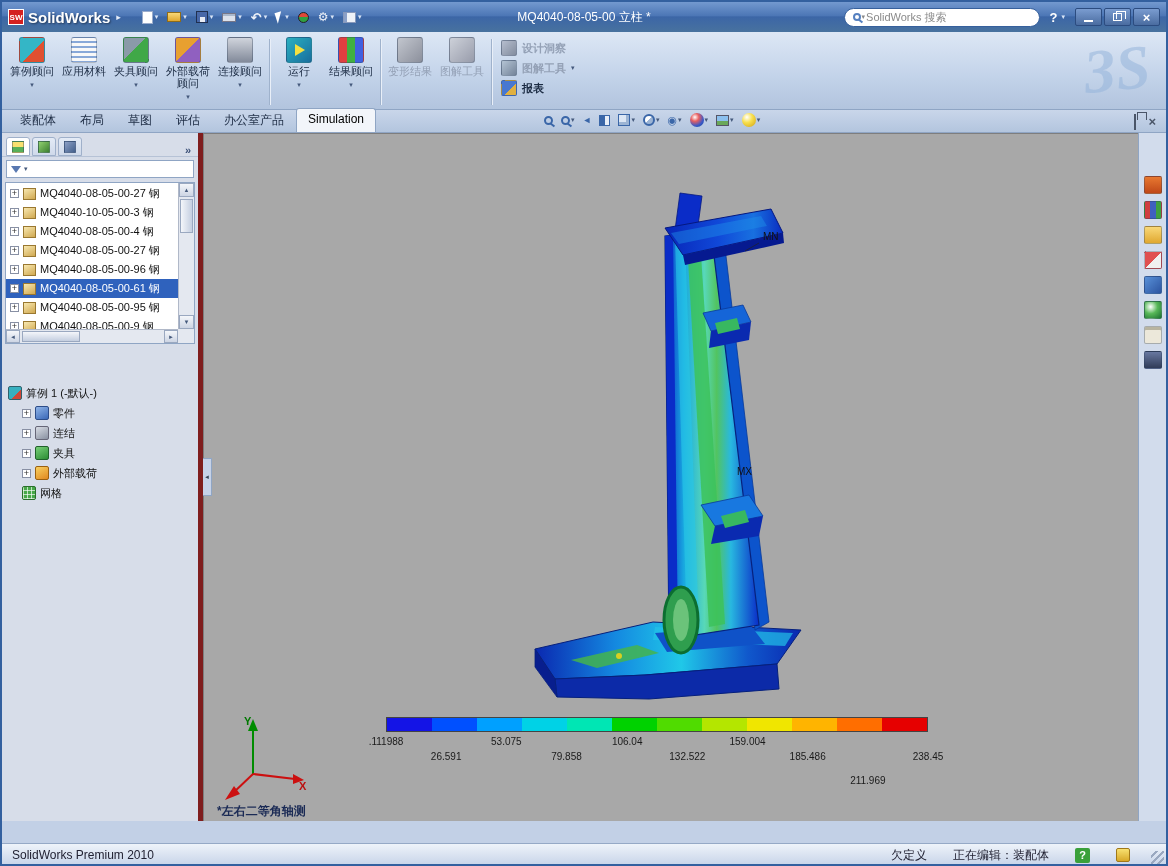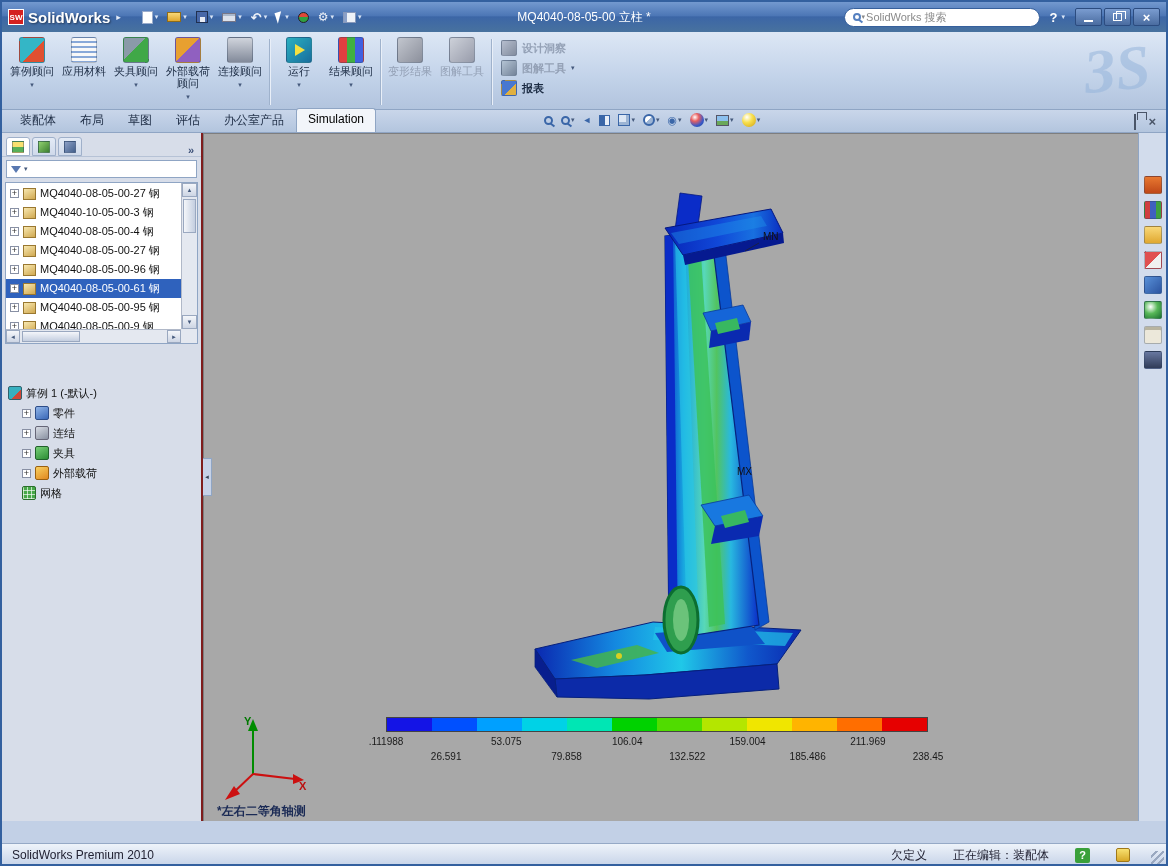--- a/index.html
+++ b/index.html
@@ -110,21 +110,21 @@
   .vwb { position:absolute; right:10px; top:4px; display:flex; gap:12px; color:#4a5568; align-items:center; }
   .vg-min { width:9px; height:3px; border-bottom:2px solid #4a5568; margin-top:5px; }
   .vg-rest { width:9px; height:8px; border:1px solid #4a5568; position:relative; }
   .vg-rest::before { content:""; position:absolute; left:2px; top:-3px; width:8px; height:7px; border:1px solid #4a5568; border-bottom:none; }
   .vg-close { font-size:13px; font-weight:bold; }
   .vg-close::after { content:"×"; }
 
   
   .main { position:absolute; top:131px; left:0; right:0; bottom:43px; }
   .left-panel { position:absolute; left:0; top:0; bottom:0; width:201px;
-    background:#d7dde9; border-right:2px solid #7f1d1d; }
+    background:#d7dde9; border-right:5px solid #7f1d1d; }
   .lp-tabs { height:24px; display:flex; align-items:flex-end; padding:2px 4px 0; gap:2px; border-bottom:1px solid #b6c2d6; }
   .lp-tab { width:24px; height:19px; border:1px solid #9fb0ca; border-radius:3px 3px 0 0;
     display:flex; align-items:center; justify-content:center; background:linear-gradient(#e4ebf6,#cfd9ea); }
   .lp-tab.active { background:#fff; }
   .tab-ic { width:12px; height:12px; border:1px solid rgba(40,60,90,.4); }
   .ti-fm { background:linear-gradient(#f8e070 50%, #58b058 50%); }
   .ti-pm { background:linear-gradient(135deg,#90d070,#3c8030); }
   .ti-cm { background:linear-gradient(135deg,#8ca0c6,#44608c); }
   .lp-chevrons { margin-left:auto; color:#3c5078; font-weight:bold; font-size:11px; padding:0 3px; }
   .lp-chevrons::after { content:"»"; }
@@ -179,21 +179,21 @@
   
   .viewport { position:absolute; left:201px; right:28px; top:0; bottom:0; background:#a8a8a8; overflow:hidden;
     box-shadow:inset 1px 1px 0 rgba(0,0,0,.25); }
   .vp-note { position:absolute; left:14px; top:670px; font-weight:bold; color:#1a2a55; font-size:12px; }
   .legend { position:absolute; left:183px; top:584px; width:542px; }
   .legend-bar { height:15px; display:flex; border:1px solid #444; }
   .legend-seg { flex:1; }
   .legend-labels { position:relative; height:30px; margin-top:4px; font-size:10px; color:#1a1a1a; }
   .lv { position:absolute; transform:translateX(-50%); white-space:nowrap; }
   .p0 { left:0%; } .p1 { left:11.1%; } .p2 { left:22.2%; } .p3 { left:33.3%; } .p4 { left:44.5%; }
-  .p5 { left:55.6%; } .p6 { left:66.7%; } .p7 { left:77.8%; } .p8 { left:88.9%; } .p9 { left:100%; }
+  .p5 { left:55.6%; } .p6 { left:66.7%; } .p7 { left:77.8%; } .p8 { left:88.9%;margin-top:39px; } .p9 { left:100%; }
   .row2 { top:15px; }
   .collapse { position:absolute; left:0; top:325px; width:9px; height:38px; background:#c6d2e8;
     border:1px solid #8fa5c4; border-left:none; display:flex; align-items:center; justify-content:center;
     font-size:6px; color:#345; }
   .collapse::after { content:"◄"; }
 
   
   .btabs { position:absolute; left:0; right:0; top:823px; height:18px;
     background:linear-gradient(#dde4f0,#c2cee2); border-top:1px solid #8fa5c4;
     display:flex; align-items:stretch; font-size:11px; }

